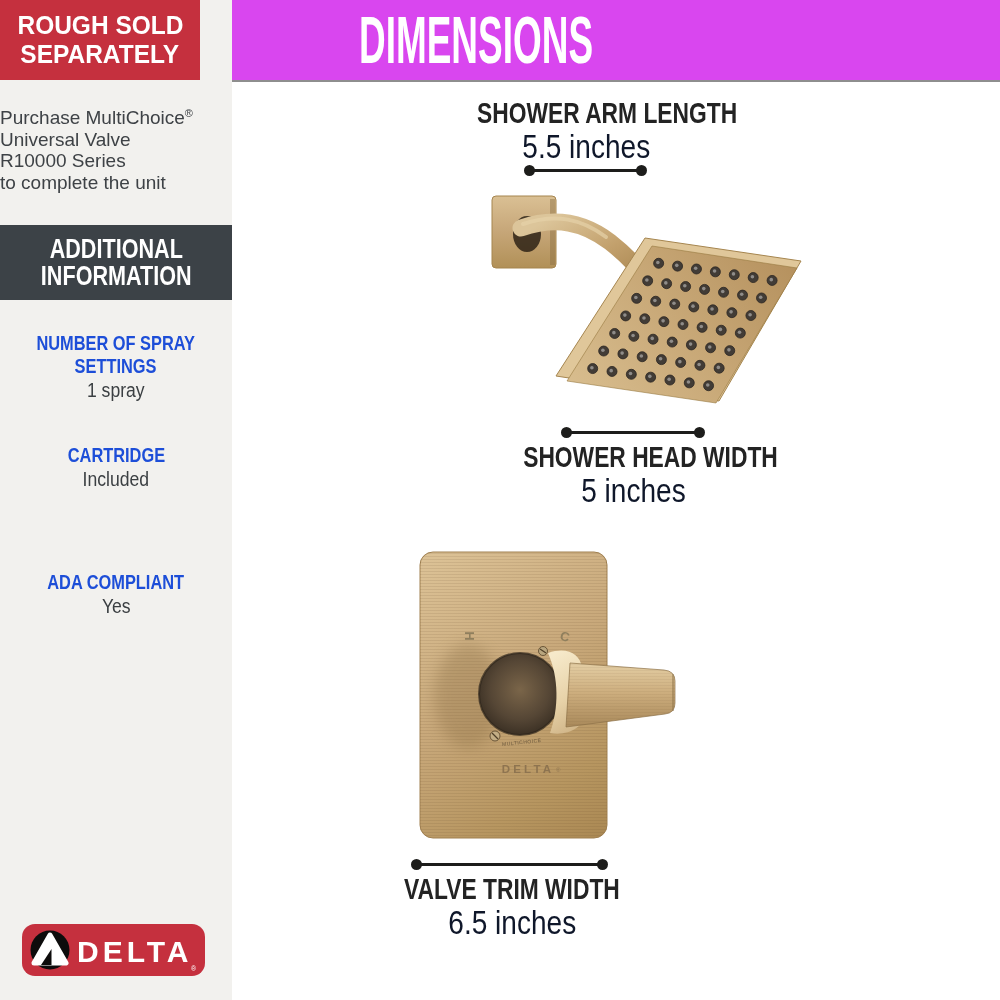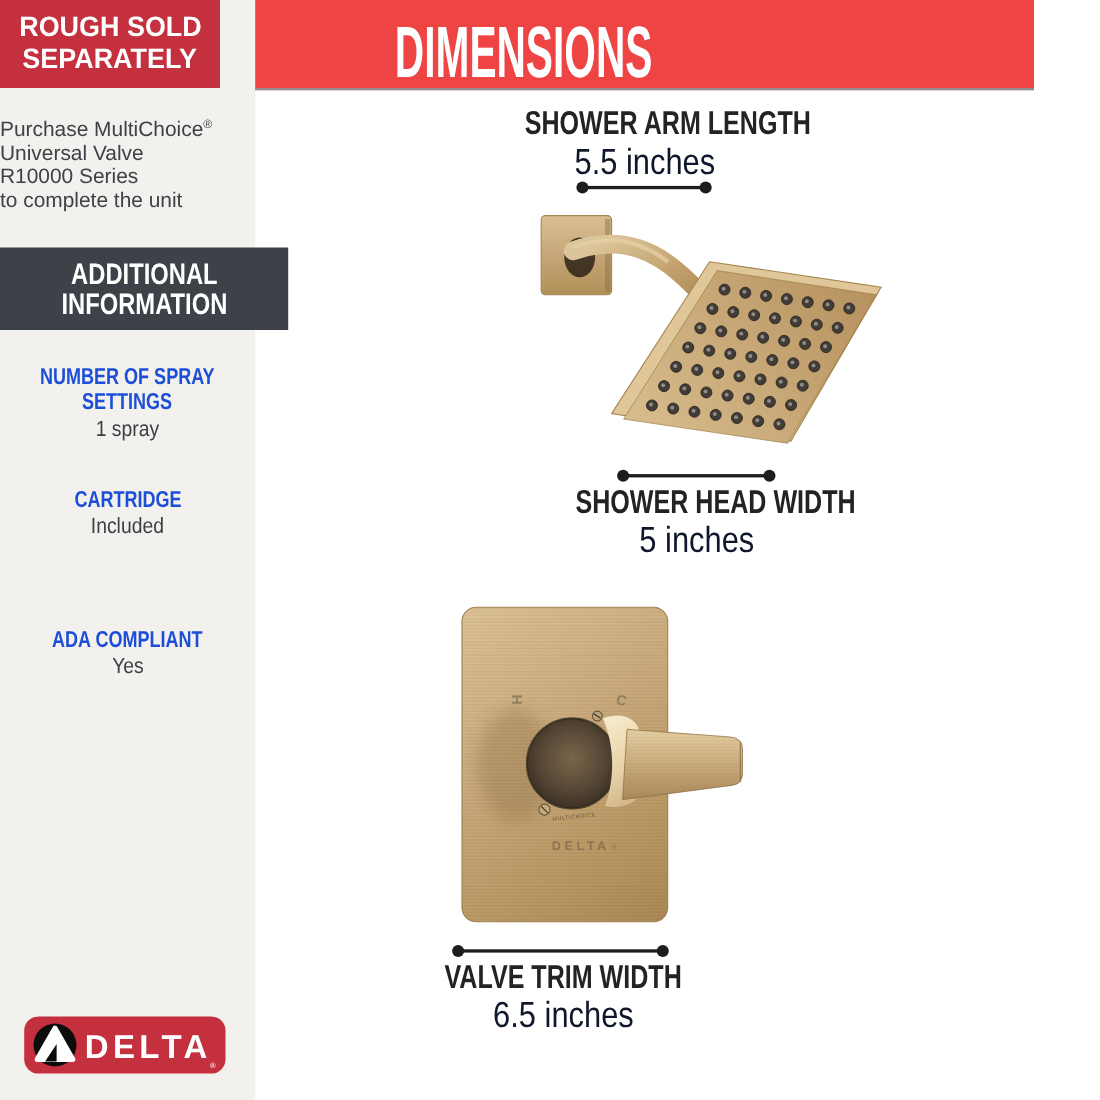--- a/index.html
+++ b/index.html
@@ -9,34 +9,34 @@
 
   
   .sidebar{position:absolute;left:0;top:0;width:232px;height:1000px;background:#f2f1ee;}
   .red-band{position:absolute;left:0;top:0;width:200px;height:80px;background:#c5303e;
             display:flex;flex-direction:column;align-items:center;justify-content:center;}
   .red-band span{display:inline-block;transform:scaleX(.96);transform-origin:50% 50%;
             color:#fff;font-weight:bold;font-size:25.5px;line-height:29px;white-space:nowrap;}
   .purchase{position:absolute;left:0;top:103px;width:232px;
             color:#3e4246;font-size:19px;line-height:21.5px;}
   .purchase sup{font-size:11px;}
-  .dark-band{position:absolute;left:0;top:225px;width:262px;height:75px;background:#3c4247;
+  .dark-band{position:absolute;left:0;top:225px;width:232px;height:75px;background:#3c4247;
             display:flex;flex-direction:column;align-items:center;justify-content:center;}
   .dark-band span{display:inline-block;transform:scaleX(.80);transform-origin:50% 50%;
             color:#fff;font-weight:bold;font-size:27px;line-height:27px;white-space:nowrap;}
   .spec{position:absolute;left:0;width:232px;text-align:center;}
   .spec .lbl{display:block;color:#1d4ed8;font-weight:bold;font-size:21px;line-height:23px;}
   .spec .lbl span{display:inline-block;transform:scaleX(.78);transform-origin:50% 50%;white-space:nowrap;}
   .spec .val{display:block;margin-top:2px;color:#3b3f42;font-size:20px;line-height:22px;}
   .spec .val span{display:inline-block;transform:scaleX(.88);transform-origin:50% 50%;white-space:nowrap;}
 
   
-  .black-band{position:absolute;left:232px;top:0;width:708px;height:82px;background:#ef4444;
+  .black-band{position:absolute;left:232px;top:0;width:768px;height:82px;background:#d946ef;
             box-sizing:border-box;border-bottom:2px solid #8e8e8e;
-            display:flex;align-items:flex-end;}
+            display:flex;align-items:center;}
   .title-center{width:488px;text-align:center;}
   .title-center span{display:inline-block;transform:scaleX(.56);transform-origin:50% 50%;
             color:#fff;font-weight:bold;font-size:66px;line-height:66px;white-space:nowrap;}
 
   
   .dim-block{position:absolute;width:300px;text-align:center;}
   .dim-block .dlabel{display:block;color:#232323;font-weight:bold;font-size:30px;line-height:31px;}
   .dim-block .dlabel span{display:inline-block;transform:scaleX(.76);transform-origin:50% 50%;white-space:nowrap;}
   .dim-block .dvalue{display:block;margin-top:1px;color:#0f172a;font-size:33px;line-height:36px;}
   .dim-block .dvalue span{display:inline-block;transform:scaleX(.85);transform-origin:50% 50%;white-space:nowrap;}

